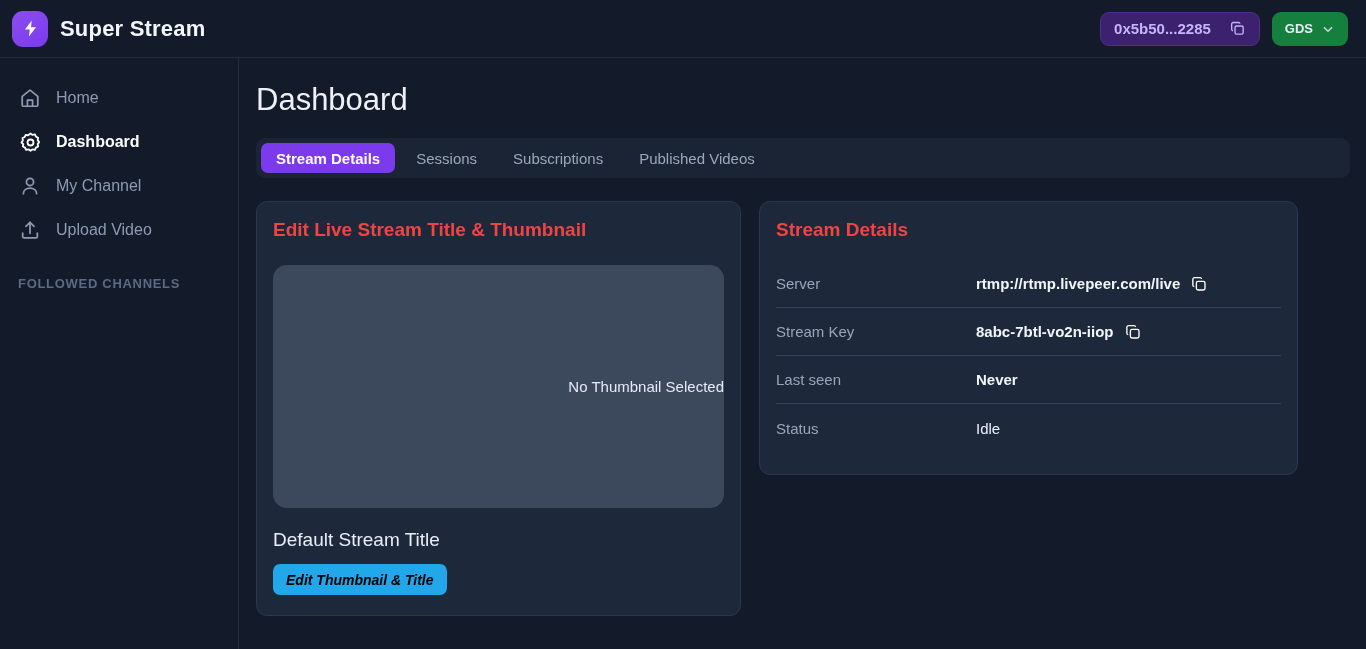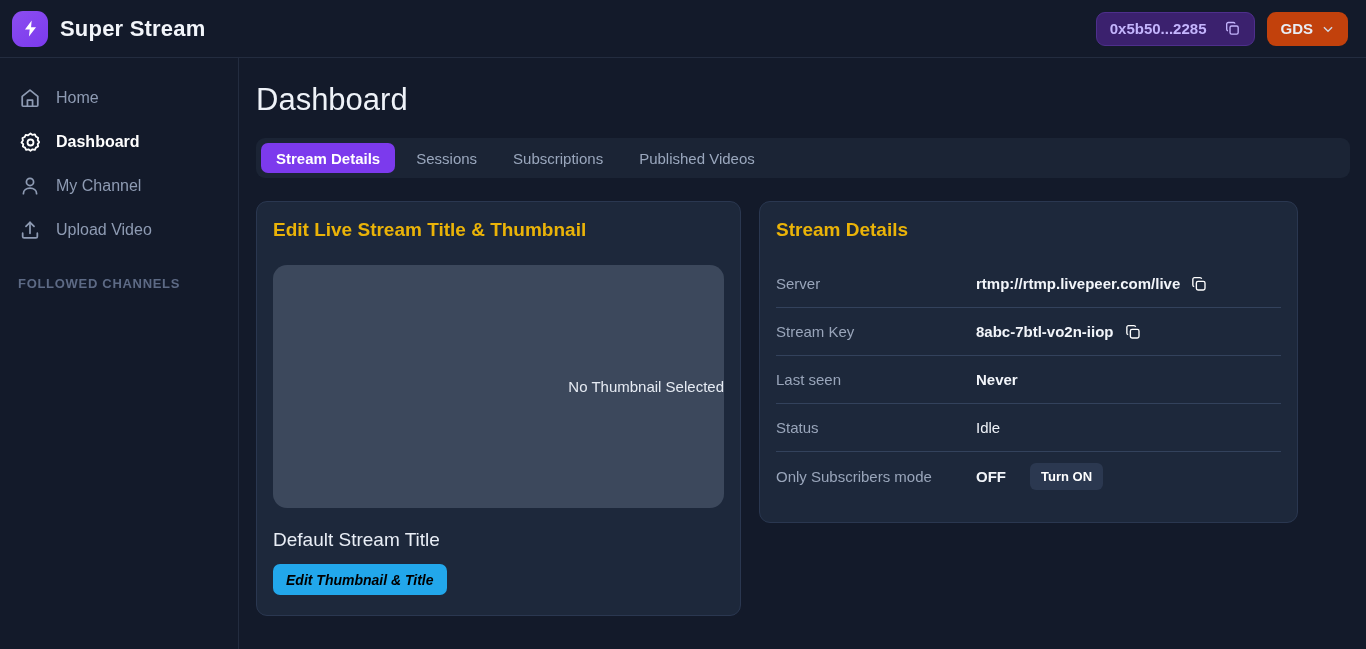--- a/index.html
+++ b/index.html
@@ -30,23 +30,23 @@
   }
   .topbar-right { margin-left: auto; display: flex; align-items: center; gap: 12px; }
   .wallet-chip {
     background: #3b216e; border: 1px solid #4e2f8c;
     border-radius: 9px; height: 34px;
     display: flex; align-items: center; gap: 18px;
     padding: 0 13px;
     color: #c4b5fd; font-size: 15px; font-weight: bold;
   }
   .gds-chip {
-    background: #c2410c; border-radius: 9px; height: 34px;
+    background: #15803d; border-radius: 9px; height: 34px;
     display: flex; align-items: center; gap: 8px;
-    padding: 0 13px; color: #e8edf5; font-size: 15px; font-weight: bold;
+    padding: 0 13px; color: #e8edf5; font-size: 13px; font-weight: bold;
   }
 
   
   .body { flex: 1; display: flex; min-height: 0; }
 
   
   .sidebar {
     width: 239px; flex: 0 0 239px;
     background: #131a2a;
     border-right: 1px solid #232c3f;
@@ -83,21 +83,21 @@
   }
   .tab.active { background: #7c3aed; color: #ffffff; font-weight: bold; }
 
   .cards { display: flex; gap: 18px; margin-top: 23px; align-items: flex-start; }
   .card {
     background: #1d283b; border: 1px solid #2a3750;
     border-radius: 11px;
   }
   .card-left { width: 485px; padding: 17px 16px 20px 16px; }
   .card-right { width: 539px; padding: 17px 16px 22px 16px; }
-  .card-title { font-size: 19px; font-weight: bold; color: #eab308; }
+  .card-title { font-size: 19px; font-weight: bold; color: #ef4444; }
 
   .thumb {
     margin-top: 24px; height: 243px; border-radius: 14px;
     background: #3c485c;
     display: flex; align-items: center; justify-content: flex-end;
     color: #e6ebf3; font-size: 15px;
   }
   .stream-title { margin-top: 21px; font-size: 19px; color: #e9eef6; }
   .edit-btn {
     margin-top: 13px; display: inline-flex; align-items: center;
@@ -277,27 +277,20 @@
             <div class="row">
               <div class="row-label">Last seen</div>
               <div class="row-value">Never</div>
             </div>
 
             <div class="row">
               <div class="row-label">Status</div>
               <div class="row-value plain">Idle</div>
             </div>
 
-            <div class="row">
-              <div class="row-label">Only Subscribers mode</div>
-              <div class="row-value">
-                <span>OFF</span>
-                <button class="turn-on">Turn ON</button>
-              </div>
-            </div>
 
           </div>
         </div>
 
       </div>
     </div>
   </div>
 </div>
 
 </body></html>

